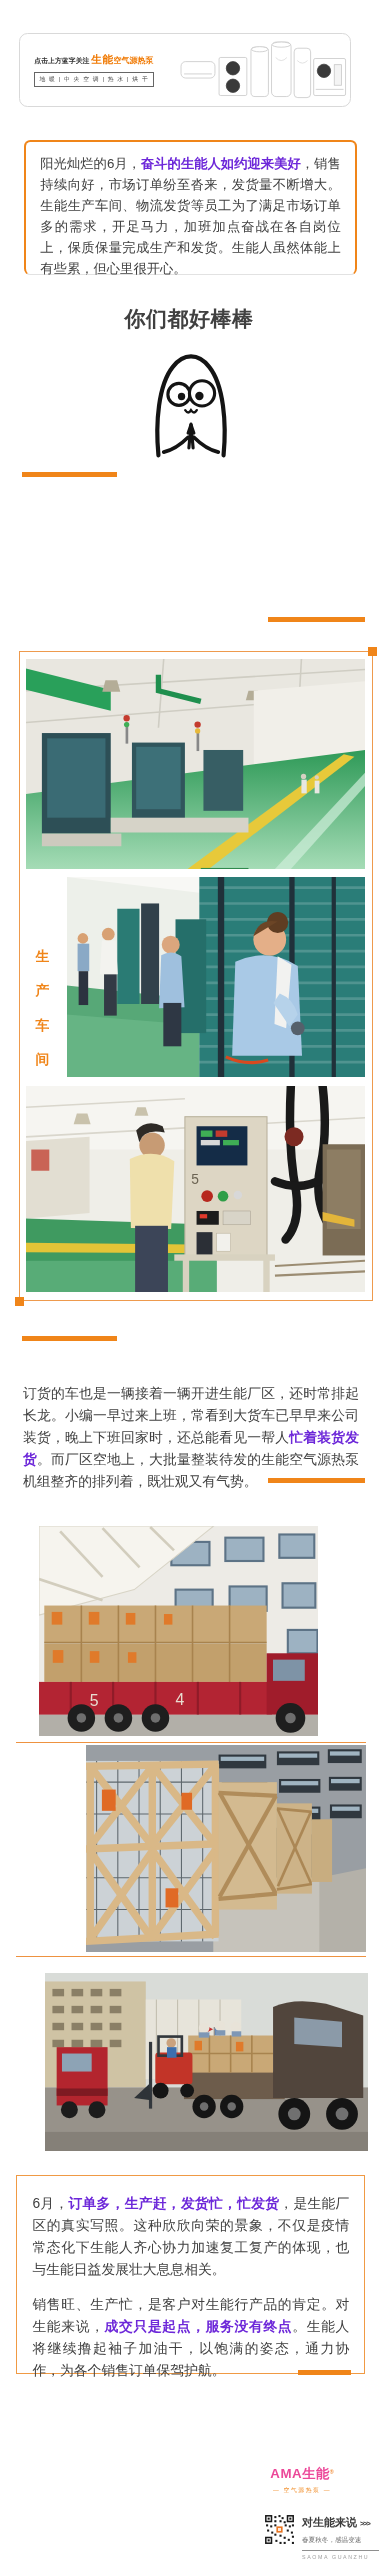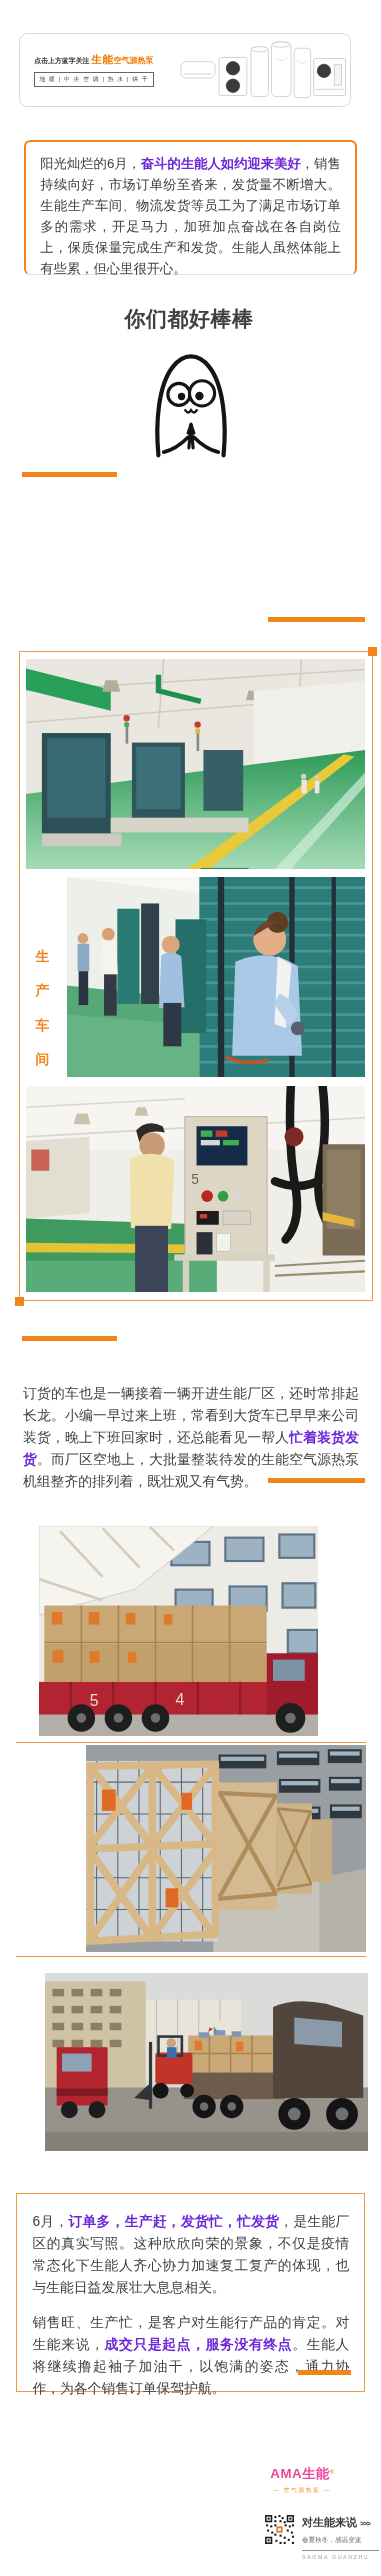--- a/index.html
+++ b/index.html
@@ -39,21 +39,21 @@
   .sq{position:absolute;width:8.5px;height:8.5px;background:#f08519;}
   .photo{position:absolute;overflow:hidden;background:#ddd;}
   .photo svg{display:block;width:100%;height:100%;}
   .vlabel{position:absolute;left:33px;top:948px;width:19px;display:flex;flex-direction:column;
     gap:16.4px;color:#f08519;font-size:13.8px;font-weight:bold;text-align:center;}
 
   .divider{position:absolute;left:16px;width:350px;height:1.1px;background:#ee9240;}
 
   
   .sum-box{position:absolute;left:16.4px;top:2175px;width:349px;height:199px;box-sizing:border-box;
-    border:1.1px solid #f09a44;background:#fff;padding:17px 15px 0 15px;margin-top:18px;}
+    border:1.1px solid #f09a44;background:#fff;padding:17px 15px 0 15px;}
   .sum-box .body-text{font-size:13.8px;line-height:22px;}
   .sum-gap{height:12.7px;}
 
   
   .logo-wrap{position:absolute;left:249px;top:2465px;width:106px;text-align:center;}
   .logo-main{font-size:13.3px;font-weight:bold;color:#ec4899;letter-spacing:0.5px;}
   .logo-reg{font-size:5.3px;color:#ea6c00;vertical-align:super;}
   .logo-sub{margin-top:3.2px;font-size:5.8px;color:#f08519;letter-spacing:1.6px;}
   .qr{position:absolute;left:264px;top:2514px;width:31px;height:31px;}
   .fcol{position:absolute;left:302px;top:2515px;width:84px;}

